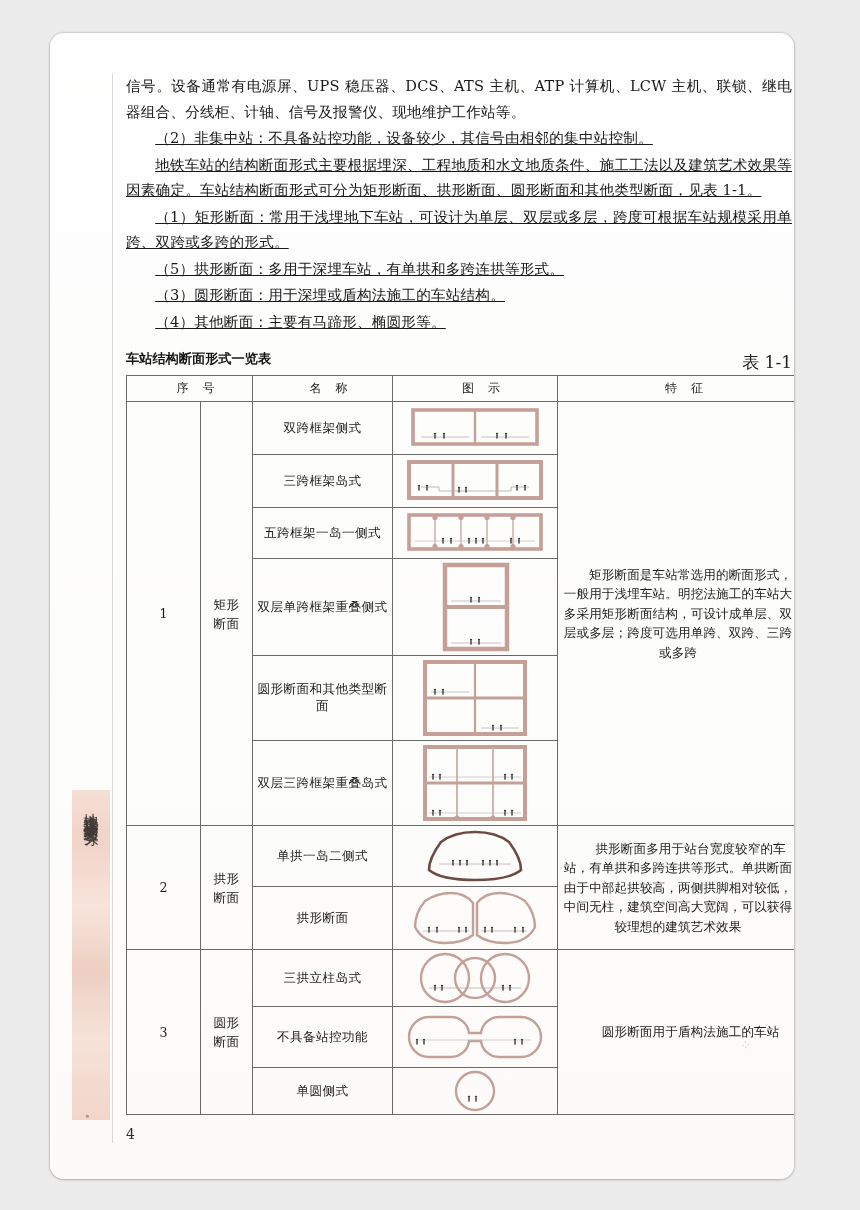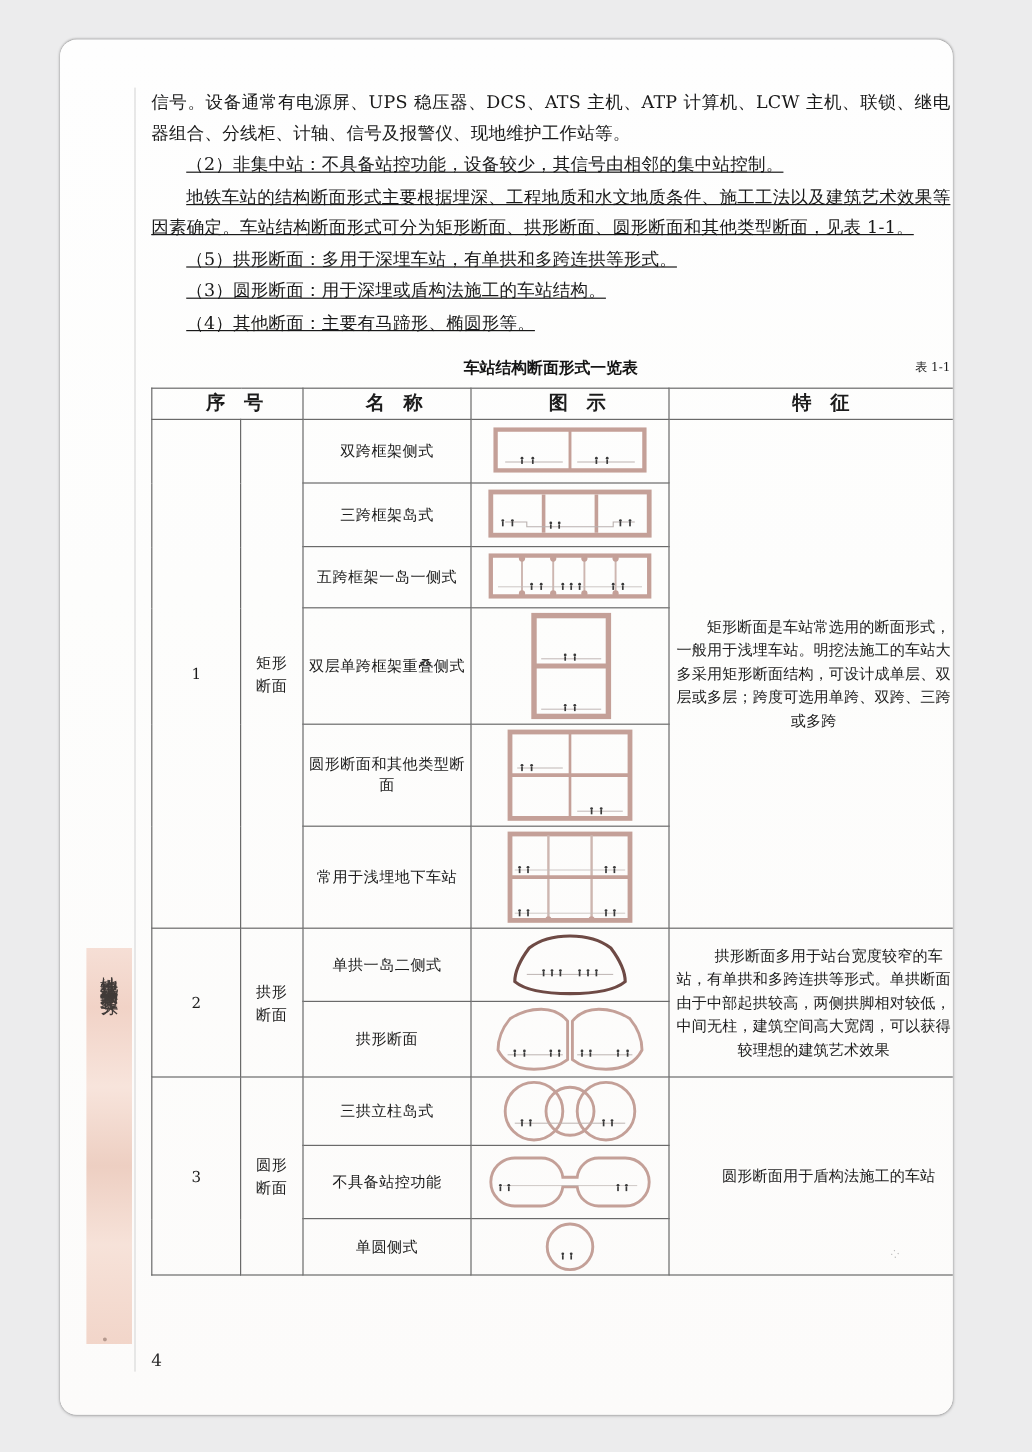--- a/index.html
+++ b/index.html
@@ -77,49 +77,49 @@
     letter-spacing:.3px;
   }
 
   
   .cap-wrap{
     position:relative;
     margin-top:16px;
     height:22px;
   }
   .cap-title{
-    position:absolute;left:0;right:0;text-align:center;
+    position:absolute;left:0;right:0;text-align:left;
     font-family:"DejaVu Sans","Liberation Sans",sans-serif;
     font-weight:bold;font-size:13.2px;color:#151515;
   }
   .cap-num{
     position:absolute;right:0;top:1px;
-    font-size:10px;color:#1d1d1d;
+    font-size:17px;color:#1d1d1d;
   }
 
   
   table.tbl{
     border-collapse:collapse;
     width:672px;
     margin-top:3px;
     table-layout:fixed;
   }
   table.tbl td,table.tbl th{
     border:1px solid #6a6a6a;
     padding:0;
     color:#1c1c1c;
     font-size:12.6px;
     vertical-align:middle;
     text-align:center;
     background:transparent;
   }
   table.tbl th{
     height:25px;
-    font-weight:bold;
-    font-size:16px;
+    font-weight:normal;
+    font-size:12px;
     letter-spacing:5px;
     padding-left:17px;
   }
   .c-no{width:74px;}
   .c-cat{width:52px;}
   .c-name{width:140px;}
   .c-fig{width:165px;}
   .c-feat{width:241px;}
 
   td.no{font-size:13px;}
@@ -165,20 +165,21 @@
   <div class="side-tab-text">地铁土建工程技术与管理实务</div>
   <div class="side-tab-mark">•</div>
 
   <div class="content">
 
     <p class="t">信号。设备通常有电源屏、UPS 稳压器、DCS、ATS 主机、ATP 计算机、LCW 主机、联锁、继电器组合、分线柜、计轴、信号及报警仪、现地维护工作站等。</p>
     <p class="t indent">（2）非集中站：不具备站控功能，设备较少，其信号由相邻的集中站控制。</p>
 
 
     <p class="t indent">地铁车站的结构断面形式主要根据埋深、工程地质和水文地质条件、施工工法以及建筑艺术效果等因素确定。车站结构断面形式可分为矩形断面、拱形断面、圆形断面和其他类型断面，见表 1-1。</p>
+    <p class="t indent">（1）矩形断面：常用于浅埋地下车站，可设计为单层、双层或多层，跨度可根据车站规模采用单跨、双跨或多跨的形式。</p>
     <p class="t indent">（5）拱形断面：多用于深埋车站，有单拱和多跨连拱等形式。</p>
     <p class="t indent">（3）圆形断面：用于深埋或盾构法施工的车站结构。</p>
     <p class="t indent">（4）其他断面：主要有马蹄形、椭圆形等。</p>
 
     <div class="cap-wrap">
       <div class="cap-title">车站结构断面形式一览表</div>
       <div class="cap-num">表 1-1</div>
     </div>
 
     <table class="tbl">
@@ -321,21 +322,21 @@
                   <rect x="43.3" y="35" width="1.4" height="3.6" fill="#3a3a3a"></rect>
                   <circle cx="94" cy="69.8" r="1.15" fill="#3a3a3a"></circle>
                   <rect x="93.3" y="71" width="1.4" height="3.6" fill="#3a3a3a"></rect>
                   <circle cx="102" cy="69.8" r="1.15" fill="#3a3a3a"></circle>
                   <rect x="101.3" y="71" width="1.4" height="3.6" fill="#3a3a3a"></rect>
     </svg>
               </div>
             </td>
           </tr>
           <tr>
-            <td class="nm">常用于浅埋地下车站</td>
+            <td class="nm">双层三跨框架重叠岛式</td>
             <td class="fig">
               <div class="figbox">
     <svg width="152" height="84" viewBox="0 0 152 84">
       <rect x="26" y="6" width="100" height="72" fill="none" stroke="#c4a098" stroke-width="4"></rect>
       <line x1="58" y1="7" x2="58" y2="77" stroke="#cdb6b0" stroke-width="2"></line>
       <line x1="94" y1="7" x2="94" y2="77" stroke="#cdb6b0" stroke-width="2"></line>
       <line x1="27" y1="42" x2="125" y2="42" stroke="#c4a098" stroke-width="3.2"></line>
       <circle cx="58" cy="77" r="2.4" fill="#c4a098"></circle>
                   <circle cx="94" cy="77" r="2.4" fill="#c4a098"></circle>
       <line x1="30" y1="36" x2="122" y2="36" stroke="#c3bcba" stroke-width=".7"></line>

